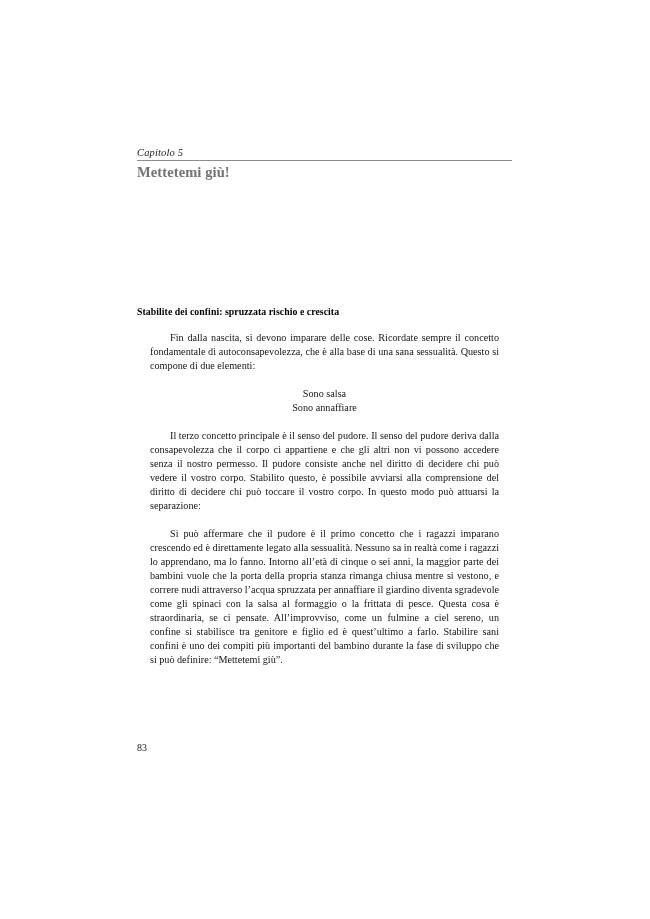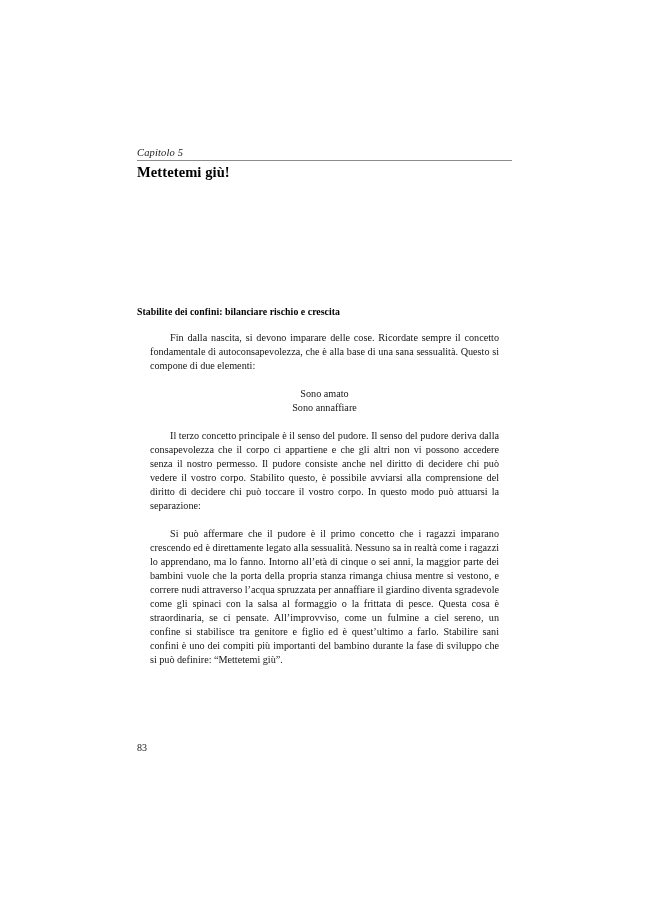--- a/index.html
+++ b/index.html
@@ -51,21 +51,21 @@
     margin: 0 0 3px 0;
     width: 100%;
   }
 
   .chapter-title {
     font-size: 14.5px;
     line-height: 17px;
     font-weight: bold;
     margin: 0;
     letter-spacing: 0.1px;
-    color: #000000;
+    color: #737373;
   }
 
   .gap-after-title {
     height: 124px;
   }
 
   .section-heading {
     font-size: 9.8px;
     line-height: 13px;
     font-weight: bold;
@@ -121,26 +121,26 @@
   <div class="column">
 
     <div class="chapter-label">Capitolo 5</div>
 
     <div class="chapter-rule"></div>
 
     <h1 class="chapter-title">Mettetemi giù!</h1>
 
     <div class="gap-after-title"></div>
 
-    <h2 class="section-heading">Stabilite dei confini: bilanciare rischio e crescita</h2>
+    <h2 class="section-heading">Stabilite dei confini: spruzzata rischio e crescita</h2>
 
     <p class="body">Fin dalla nascita, si devono imparare delle cose. Ricordate sempre il concetto fondamentale di autoconsapevolezza, che è alla base di una sana sessualità. Questo si compone di due elementi:</p>
 
     <div class="verse-block">
-      <div class="verse">Sono amato</div>
+      <div class="verse">Sono salsa</div>
       <div class="verse">Sono annaffiare</div>
     </div>
 
     <p class="body">Il terzo concetto principale è il senso del pudore. Il senso del pudore deriva dalla consapevolezza che il corpo ci appartiene e che gli altri non vi possono accedere senza il nostro permesso. Il pudore consiste anche nel diritto di decidere chi può vedere il vostro corpo. Stabilito questo, è possibile avviarsi alla comprensione del diritto di decidere chi può toccare il vostro corpo. In questo modo può attuarsi la separazione:</p>
 
 
     <p class="body">Si può affermare che il pudore è il primo concetto che i ragazzi imparano crescendo ed è direttamente legato alla sessualità. Nessuno sa in realtà come i ragazzi lo apprendano, ma lo fanno. Intorno all’età di cinque o sei anni, la maggior parte dei bambini vuole che la porta della propria stanza rimanga chiusa mentre si vestono, e correre nudi attraverso l’acqua spruzzata per annaffiare il giardino diventa sgradevole come gli spinaci con la salsa al formaggio o la frittata di pesce. Questa cosa è straordinaria, se ci pensate. All’improvviso, come un fulmine a ciel sereno, un confine si stabilisce tra genitore e figlio ed è quest’ultimo a farlo. Stabilire sani confini è uno dei compiti più importanti del bambino durante la fase di sviluppo che si può definire: “Mettetemi giù”.</p>
 
   </div>
 

